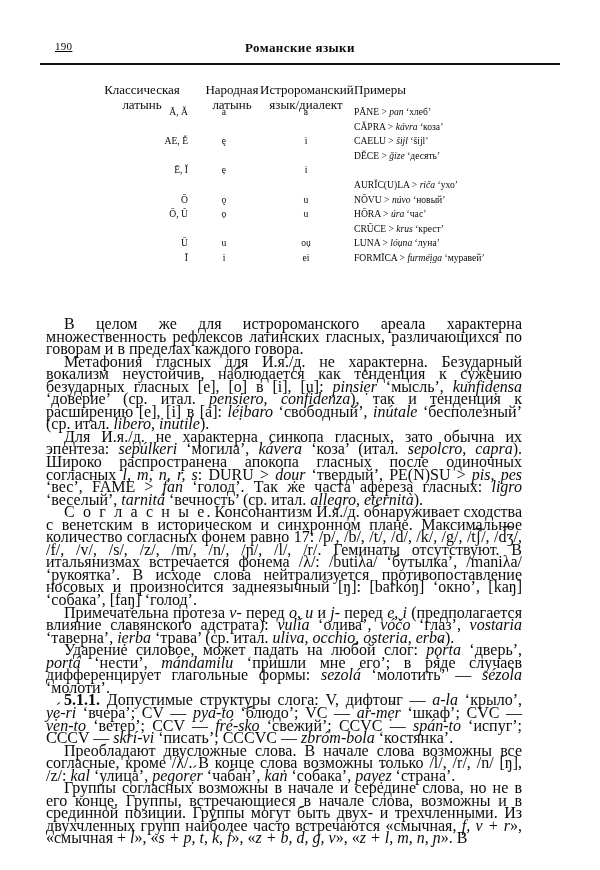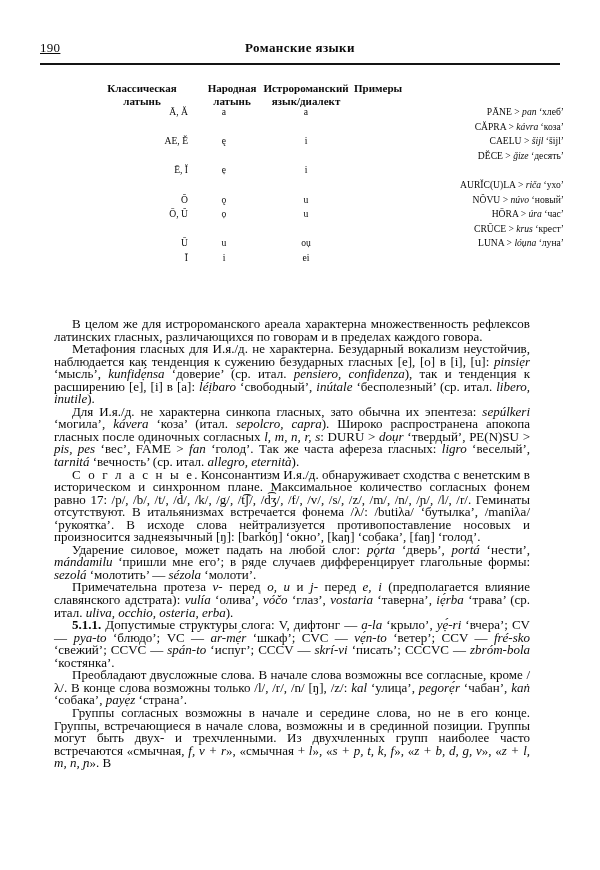--- a/index.html
+++ b/index.html
@@ -25,23 +25,23 @@
   
   .runhead {
     position: absolute;
     left: 40px;
     top: 40px;
     width: 520px;
     height: 22px;
   }
   .folio {
     position: absolute;
-    left: 0;
-    top: 0;
-    font-size: 13px;
+    left: 15px;
+    top: 0;
+    font-size: 11px;
     letter-spacing: 0.3px;
     text-decoration: underline;
   }
   .runtitle {
     position: absolute;
     left: 0;
     top: 0;
     width: 520px;
     text-align: center;
     font-size: 13px;
@@ -61,22 +61,22 @@
   .tbl {
     position: absolute;
     left: 96px;
     top: 82px;
     width: 460px;
     font-size: 9.6px;
   }
   .thead {
     position: relative;
     height: 25px;
-    font-weight: bold;
-    font-size: 11px;
+    font-weight: normal;
+    font-size: 13px;
   }
   .th {
     position: absolute;
     top: 0;
     text-align: center;
     line-height: 1.18;
   }
   .th-1 { left: 0px;   width: 92px; }
   .th-2 { left: 102px;  width: 68px; }
   .th-3 { left: 164px; width: 92px; }
@@ -87,30 +87,30 @@
     height: 14.6px;
   }
   .cell {
     position: absolute;
     top: 0;
     line-height: 1.12;
   }
   .c1 { left: 0px;   width: 92px; text-align: right; }
   .c2 { left: 94px;  width: 68px; text-align: center; }
   .c3 { left: 164px; width: 92px; text-align: center; }
-  .c4 { left: 258px; width: 210px; text-align: right; white-space: nowrap; }
+  .c4 { left: 258px; width: 210px; text-align: left; white-space: nowrap; }
   .c4 i { font-style: italic; }
 
   
   .body {
     position: absolute;
-    left: 54px;
+    left: 46px;
     top: 318px;
     width: 476px;
-    font-size: 13px;
+    font-size: 16px;
     line-height: 12.55px;
     text-align: justify;
     text-justify: inter-word;
   }
   .body p {
     margin: 0;
     text-indent: 18px;
   }
   .body i { font-style: italic; }
   .body b { font-weight: bold; }
@@ -204,29 +204,30 @@
         <div class="trow">
           <div class="cell c1">Ū</div>
           <div class="cell c2">u</div>
           <div class="cell c3">oụ</div>
           <div class="cell c4">LUNA &gt; <i>lóụna</i> ‘луна’</div>
         </div>
         <div class="trow">
           <div class="cell c1">Ī</div>
           <div class="cell c2">i</div>
           <div class="cell c3">ei</div>
+          <div class="cell c4">FORMĪCA &gt; <i>furméịga</i> ‘муравей’</div>
         </div>
       </div>
   </div>
 
   <div class="body" id="body-text">
       <p>В целом же для истророманского ареала характерна множественность рефлексов латинских гласных, различающихся по говорам и в пределах каждого говора.</p>
       <p>Метафония гласных для И.я./д. не характерна. Безударный вокализм неустойчив, наблюдается как тенденция к сужению безударных гласных [e], [o] в [i], [u]: <i>pinsiẹ́r</i> ‘мысль’, <i>kunfidẹ́nsa</i> ‘доверие’ (ср. итал. <i>pensiero, confidenza</i>), так и тенденция к расширению [e], [i] в [a]: <i>léịbaro</i> ‘свободный’, <i>inútale</i> ‘бесполезный’ (ср. итал. <i>libero, inutile</i>).</p>
       <p>Для И.я./д. не характерна синкопа гласных, зато обычна их эпентеза: <i>sepúlkeri</i> ‘могила’, <i>kávera</i> ‘коза’ (итал. <i>sepolcro, capra</i>). Широко распространена апокопа гласных после одиночных согласных <i>l, m, n, r, s</i>: DURU &gt; <i>doụr</i> ‘твердый’, PE(N)SU &gt; <i>pis, pes</i> ‘вес’, FAME &gt; <i>fan</i> ‘голод’. Так же часта афереза гласных: <i>ligro</i> ‘веселый’, <i>tarnitá</i> ‘вечность’ (ср. итал. <i>allegro, eternità</i>).</p>
       <p><span class="spaced">С о г л а с н ы е</span>. Консонантизм И.я./д. обнаруживает сходства с венетским в историческом и синхронном плане. Максимальное количество согласных фонем равно 17: /p/, /b/, /t/, /d/, /k/, /g/, /t͡ʃ/, /d͡ʒ/, /f/, /v/, /s/, /z/, /m/, /n/, /ɲ/, /l/, /r/. Геминаты отсутствуют. В итальянизмах встречается фонема /λ/: /butiλa/ ‘бутылка’, /maniλa/ ‘рукоятка’. В исходе слова нейтрализуется противопоставление носовых и произносится заднеязычный [ŋ]: [barkóŋ] ‘окно’, [kaŋ] ‘собака’, [faŋ] ‘голод’.</p>
+      <p>Примечательна протеза <i>v-</i> перед <i>o, u</i> и <i>j-</i> перед <i>e, i</i> (предполагается влияние славянского адстрата): <i>vulía</i> ‘олива’, <i>vóčo</i> ‘глаз’, <i>vostaria</i> ‘таверна’, <i>iẹ́rba</i> ‘трава’ (ср. итал. <i>uliva, occhio, osteria, erba</i>).</p>
       <p>Ударение силовое, может падать на любой слог: <i>pǫ́rta</i> ‘дверь’, <i>portá</i> ‘нести’, <i>mándamilu</i> ‘пришли мне его’; в ряде случаев дифференцирует глагольные формы: <i>sezolá</i> ‘молотить’ — <i>sézola</i> ‘молоти’.</p>
-      <p>Примечательна протеза <i>v-</i> перед <i>o, u</i> и <i>j-</i> перед <i>e, i</i> (предполагается влияние славянского адстрата): <i>vulía</i> ‘олива’, <i>vóčo</i> ‘глаз’, <i>vostaria</i> ‘таверна’, <i>iẹ́rba</i> ‘трава’ (ср. итал. <i>uliva, occhio, osteria, erba</i>).</p>
       <p><b>5.1.1.</b> Допустимые структуры слога: V, дифтонг — <i>a-la</i> ‘крыло’, <i>yẹ́-ri</i> ‘вчера’; CV — <i>pya-to</i> ‘блюдо’; VC — <i>ar-mẹ́r</i> ‘шкаф’; CVC — <i>vẹ́n-to</i> ‘ветер’; CCV — <i>fré-sko</i> ‘свежий’; CCVC — <i>spán-to</i> ‘испуг’; CCCV — <i>skrí-vi</i> ‘писать’; CCCVC — <i>zbróm-bola</i> ‘костянка’.</p>
       <p>Преобладают двусложные слова. В начале слова возможны все согласные, кроме /λ/. В конце слова возможны только /l/, /r/, /n/ [ŋ], /z/: <i>kal</i> ‘улица’, <i>pegorẹ́r</i> ‘чабан’, <i>kaṅ</i> ‘собака’, <i>payẹ́z</i> ‘страна’.</p>
       <p>Группы согласных возможны в начале и середине слова, но не в его конце. Группы, встречающиеся в начале слова, возможны и в срединной позиции. Группы могут быть двух- и трехчленными. Из двухчленных групп наиболее часто встречаются «смычная, <i>f, v + r</i>», «смычная + <i>l</i>», «<i>s + p, t, k, f</i>», «<i>z + b, d, g, v</i>», «<i>z + l, m, n, ɲ</i>». В</p>
     </div>
 
 </div>
 
 </body></html>

